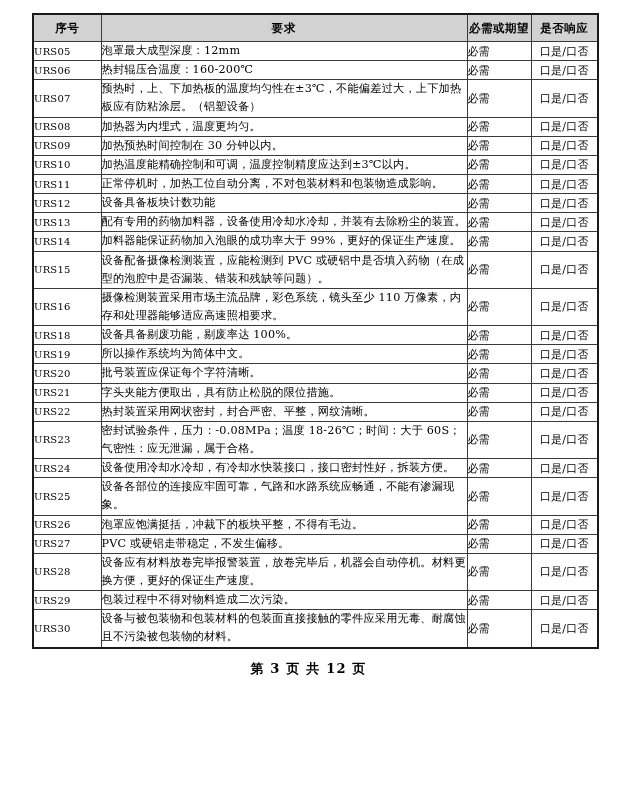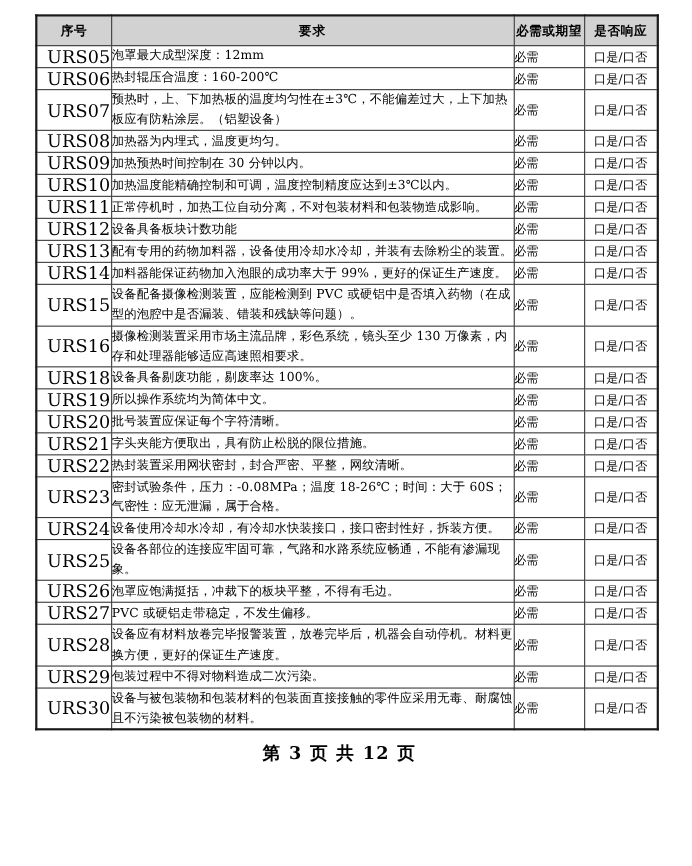--- a/index.html
+++ b/index.html
@@ -43,22 +43,22 @@
     background: #d2d2d2;
     font-weight: bold;
     text-align: center;
     font-size: 11.5px;
     height: 26px;
     letter-spacing: 0.5px;
   }
   thead th.h-req { letter-spacing: 1px; }
 
   td.cell-no {
-    text-align: right;
-    font-size: 16px;
+    text-align: left;
+    font-size: 10px;
     font-family: "DejaVu Serif", "Liberation Serif", serif;
     letter-spacing: 0.2px;
   }
   td.cell-req {
     text-align: left;
     font-size: 11.2px;
     line-height: 1.62;
     padding: 3px 6px 3px 8px;
     letter-spacing: 0.2px;
   }
@@ -67,21 +67,21 @@
   }
   td.cell-resp {
     text-align: center;
     font-size: 11px;
     letter-spacing: 0.2px;
   }
 
   .footer {
     margin-top: 11px;
     text-align: center;
-    font-size: 16px;
+    font-size: 13px;
     font-weight: bold;
     letter-spacing: 1.2px;
   }
 </style>
 </head>
 <body>
 
 <div class="page">
 
   <table class="urs-table">
@@ -161,21 +161,21 @@
           <td class="cell-resp">口是/口否</td>
         </tr>
         <tr>
           <td class="cell-no">URS15</td>
           <td class="cell-req">设备配备摄像检测装置，应能检测到 PVC 或硬铝中是否填入药物（在成型的泡腔中是否漏装、错装和残缺等问题）。</td>
           <td class="cell-must">必需</td>
           <td class="cell-resp">口是/口否</td>
         </tr>
         <tr>
           <td class="cell-no">URS16</td>
-          <td class="cell-req">摄像检测装置采用市场主流品牌，彩色系统，镜头至少 130 万像素，内存和处理器能够适应高速照相要求。</td>
+          <td class="cell-req">摄像检测装置采用市场主流品牌，彩色系统，镜头至少 110 万像素，内存和处理器能够适应高速照相要求。</td>
           <td class="cell-must">必需</td>
           <td class="cell-resp">口是/口否</td>
         </tr>
         <tr>
           <td class="cell-no">URS18</td>
           <td class="cell-req">设备具备剔废功能，剔废率达 100%。</td>
           <td class="cell-must">必需</td>
           <td class="cell-resp">口是/口否</td>
         </tr>
         <tr>

